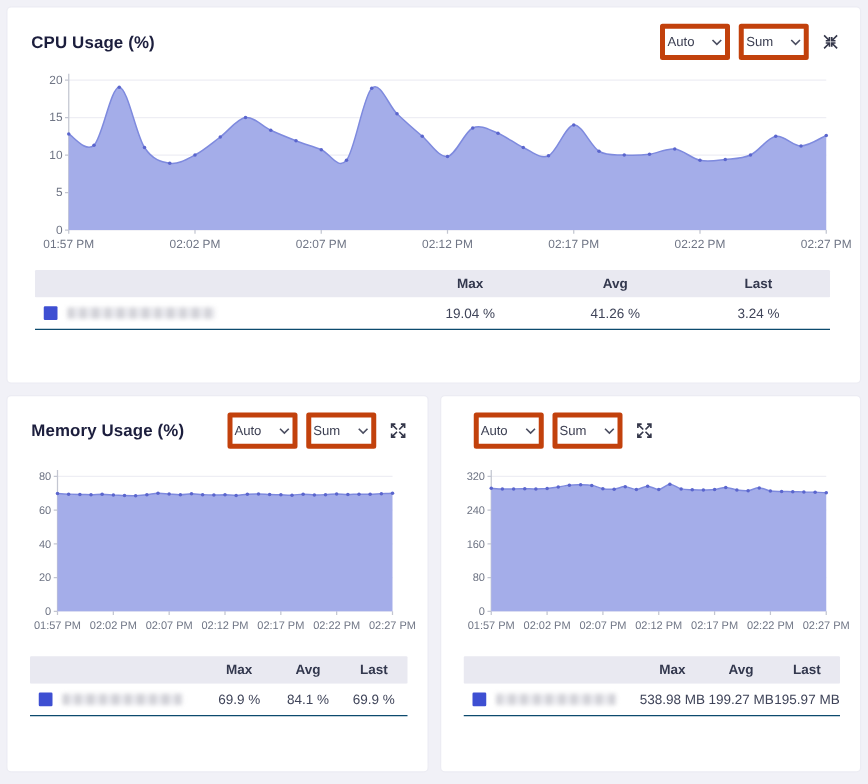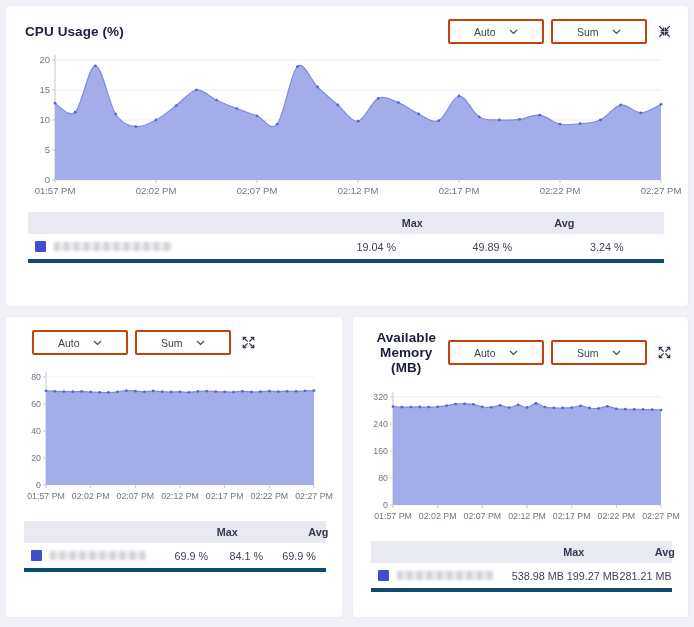--- a/index.html
+++ b/index.html
@@ -6,36 +6,36 @@
   body{width:694px;height:627px;overflow:hidden;font-family:"Liberation Sans",sans-serif;}
   .page{width:694px;height:627px;padding:5px;box-sizing:border-box;background:#f1f1f7;text-align:center;}
   .panel{background:#fff;border:1px solid #ececf3;border-radius:4px;box-sizing:border-box;overflow:hidden;}
   .panel-top{height:302px;margin-bottom:9px;}
   .row{display:flex;gap:9px;height:302px;}
   .row .panel{flex:1;min-width:0;}
   .panel-header{display:flex;align-items:center;justify-content:space-between;padding:13px 15px 4px 19px;}
   .panel-title{margin:0;font-size:13.5px;font-weight:700;color:#1c1e3d;letter-spacing:.1px;}
   .controls{display:flex;align-items:center;}
   .select{display:inline-flex;align-items:center;justify-content:space-between;min-width:44px;height:21px;
-          padding:0 24px;border:2px solid #c2410c;border-radius:2px;background:#fff;font-size:10.5px;
+          padding:0 2px;border:4px solid #c2410c;border-radius:2px;background:#fff;font-size:10.5px;
           color:#3c3f52;cursor:pointer;margin-left:7px;box-sizing:content-box;}
   .select .val{margin-right:8px;}
   .iconbtn{background:none;border:none;padding:2px;margin-left:9px;cursor:pointer;display:flex;align-items:center;}
   .chart{display:block;overflow:visible;}
   .chart-cpu{margin:4px 0 6px 19px;}
   .chart-sm{margin:10px 0 4px 10px;}
   .legend-table{font-size:10.8px;color:#3f4459;}
   .lt-wide{margin:8px 24px 0 22px;}
   .lt-narrow{margin:12px 16px 0 18px;}
   .lt-row{display:grid;align-items:center;height:22px;}
   .lt-wide .lt-row{grid-template-columns:45.5% 18.5% 18% 18%;}
   .lt-narrow .lt-row{grid-template-columns:46% 19% 17.5% 17.5%;}
-  .lt-head{background:#e9e9f1;font-weight:700;color:#33384e;border-radius:1px;gap:36px;}
+  .lt-head{background:#e9e9f1;font-weight:700;color:#33384e;border-radius:1px;}
   .lt-head div{padding:2px 0;}
-  .lt-data{background:#fff;border-bottom:4px solid #0c4a6e;height:25px;}
+  .lt-data{background:#fff;border-bottom:1px solid #0c4a6e;height:25px;}
   .lt-name{display:flex;align-items:center;padding-left:7px;min-width:0;}
   .swatch{width:11px;height:11px;border-radius:1px;margin-right:8px;flex:none;}
   .redacted{height:9px;border-radius:1px;filter:blur(1.6px);opacity:.75;
             background:repeating-linear-gradient(90deg,#c2c2ca 0 5px,#e2e2e8 5px 10px);}
   .red-wide{width:118px;}
   .red-narrow{width:96px;}
   .icon-svg{display:block;}
 </style>
 </head>
 <body>
@@ -139,30 +139,31 @@
         <div>Max</div>
         <div>Avg</div>
         <div>Last</div>
       </div>
       <div class="lt-row lt-data">
         <div class="lt-name">
           <span class="swatch" style="background: rgb(62, 79, 210);"></span>
           <span class="redacted red-wide"></span>
         </div>
         <div>19.04 %</div>
-        <div>49.89 %</div>
+        <div>41.26 %</div>
         <div>3.24 %</div>
       </div>
     </div>
   </section>
 
   <div class="row">
 
     <section class="panel">
       <div class="panel-header">
+        <h2 class="panel-title">Memory Usage (%)</h2>
         <div class="controls">
           <div class="select">
             <span class="val">Auto</span>
             <svg class="icon-svg" width="9" height="6" viewBox="0 0 9 6">
                 <path d="M1 1l3.5 3.4L8 1" stroke="#4a4d60" stroke-width="1.3" fill="none"></path>
               </svg>
           </div>
           <div class="select">
             <span class="val">Sum</span>
             <svg class="icon-svg" width="9" height="6" viewBox="0 0 9 6">
@@ -258,21 +259,20 @@
           </div>
           <div>69.9 %</div>
           <div>84.1 %</div>
           <div>69.9 %</div>
         </div>
       </div>
     </section>
 
     <section class="panel">
       <div class="panel-header">
-        <h2 class="panel-title">Available Memory (MB)</h2>
         <div class="controls">
           <div class="select">
             <span class="val">Auto</span>
             <svg class="icon-svg" width="9" height="6" viewBox="0 0 9 6">
                 <path d="M1 1l3.5 3.4L8 1" stroke="#4a4d60" stroke-width="1.3" fill="none"></path>
               </svg>
           </div>
           <div class="select">
             <span class="val">Sum</span>
             <svg class="icon-svg" width="9" height="6" viewBox="0 0 9 6">
@@ -361,19 +361,19 @@
           <div>Avg</div>
           <div>Last</div>
         </div>
         <div class="lt-row lt-data">
           <div class="lt-name">
             <span class="swatch" style="background: rgb(62, 79, 210);"></span>
             <span class="redacted red-narrow"></span>
           </div>
           <div>538.98 MB</div>
           <div>199.27 MB</div>
-          <div>281.21 MB</div>
+          <div>195.97 MB</div>
         </div>
       </div>
     </section>
 
   </div>
 </div>
 
 </body></html>

